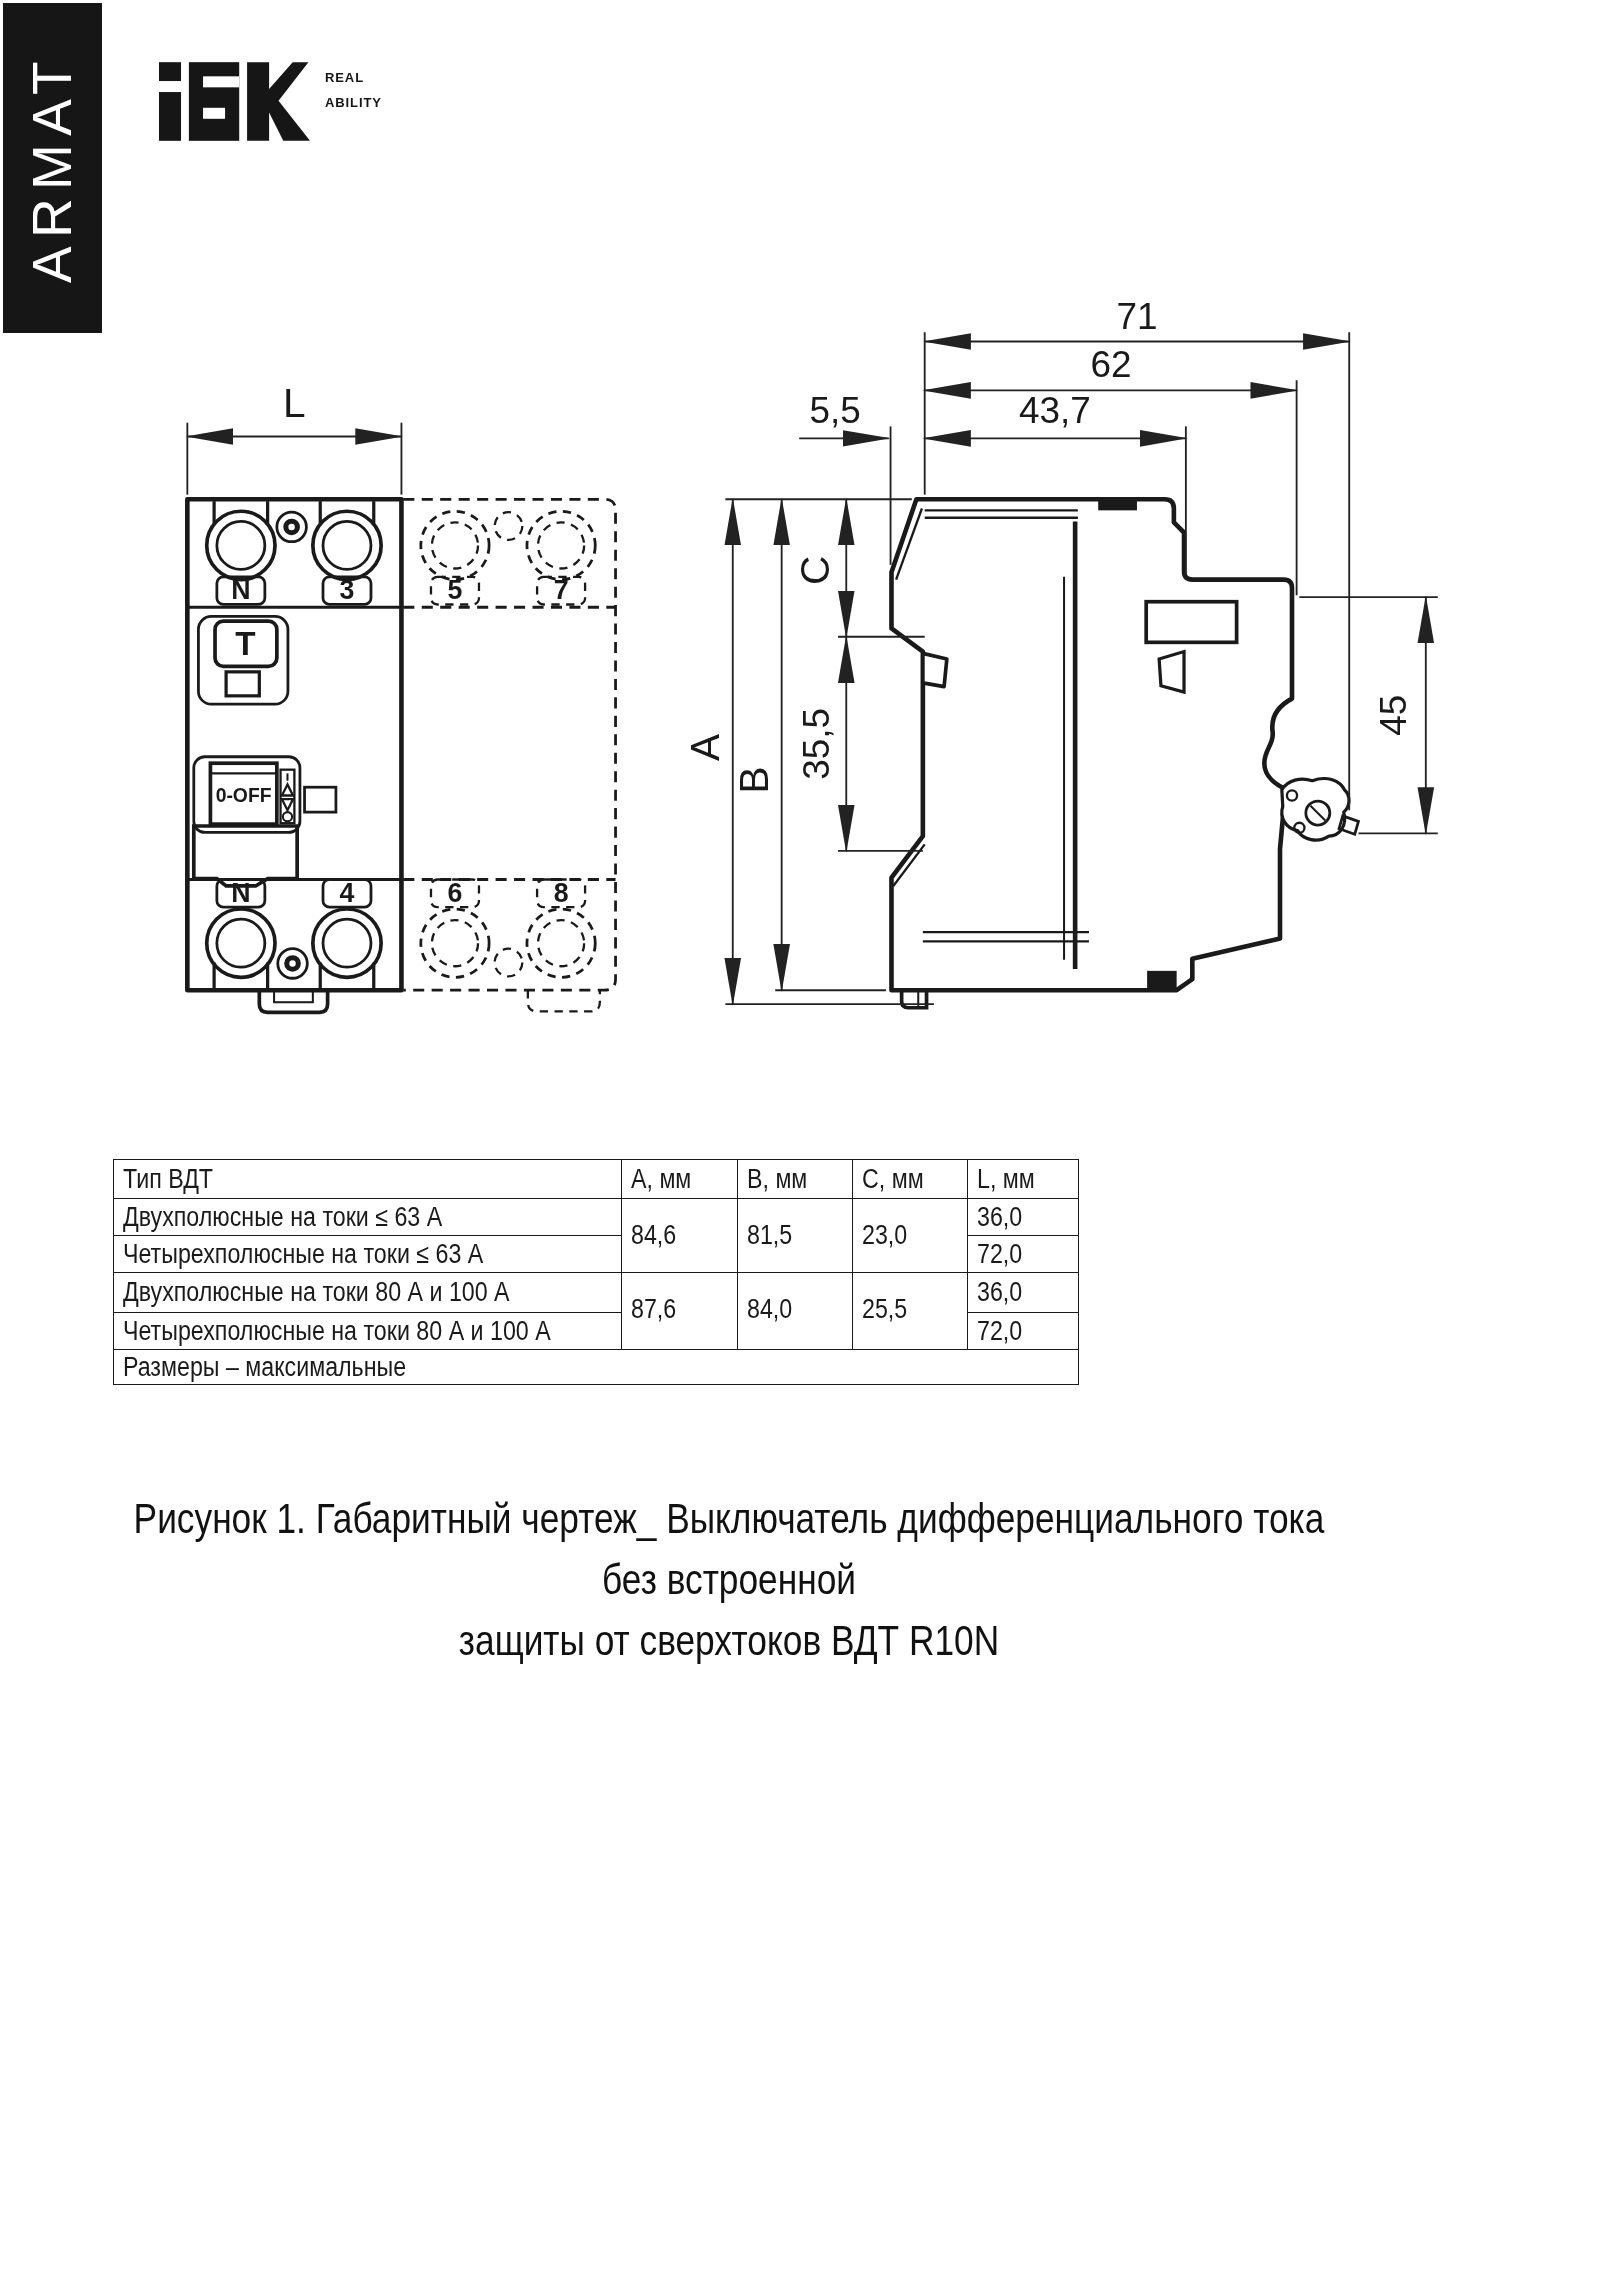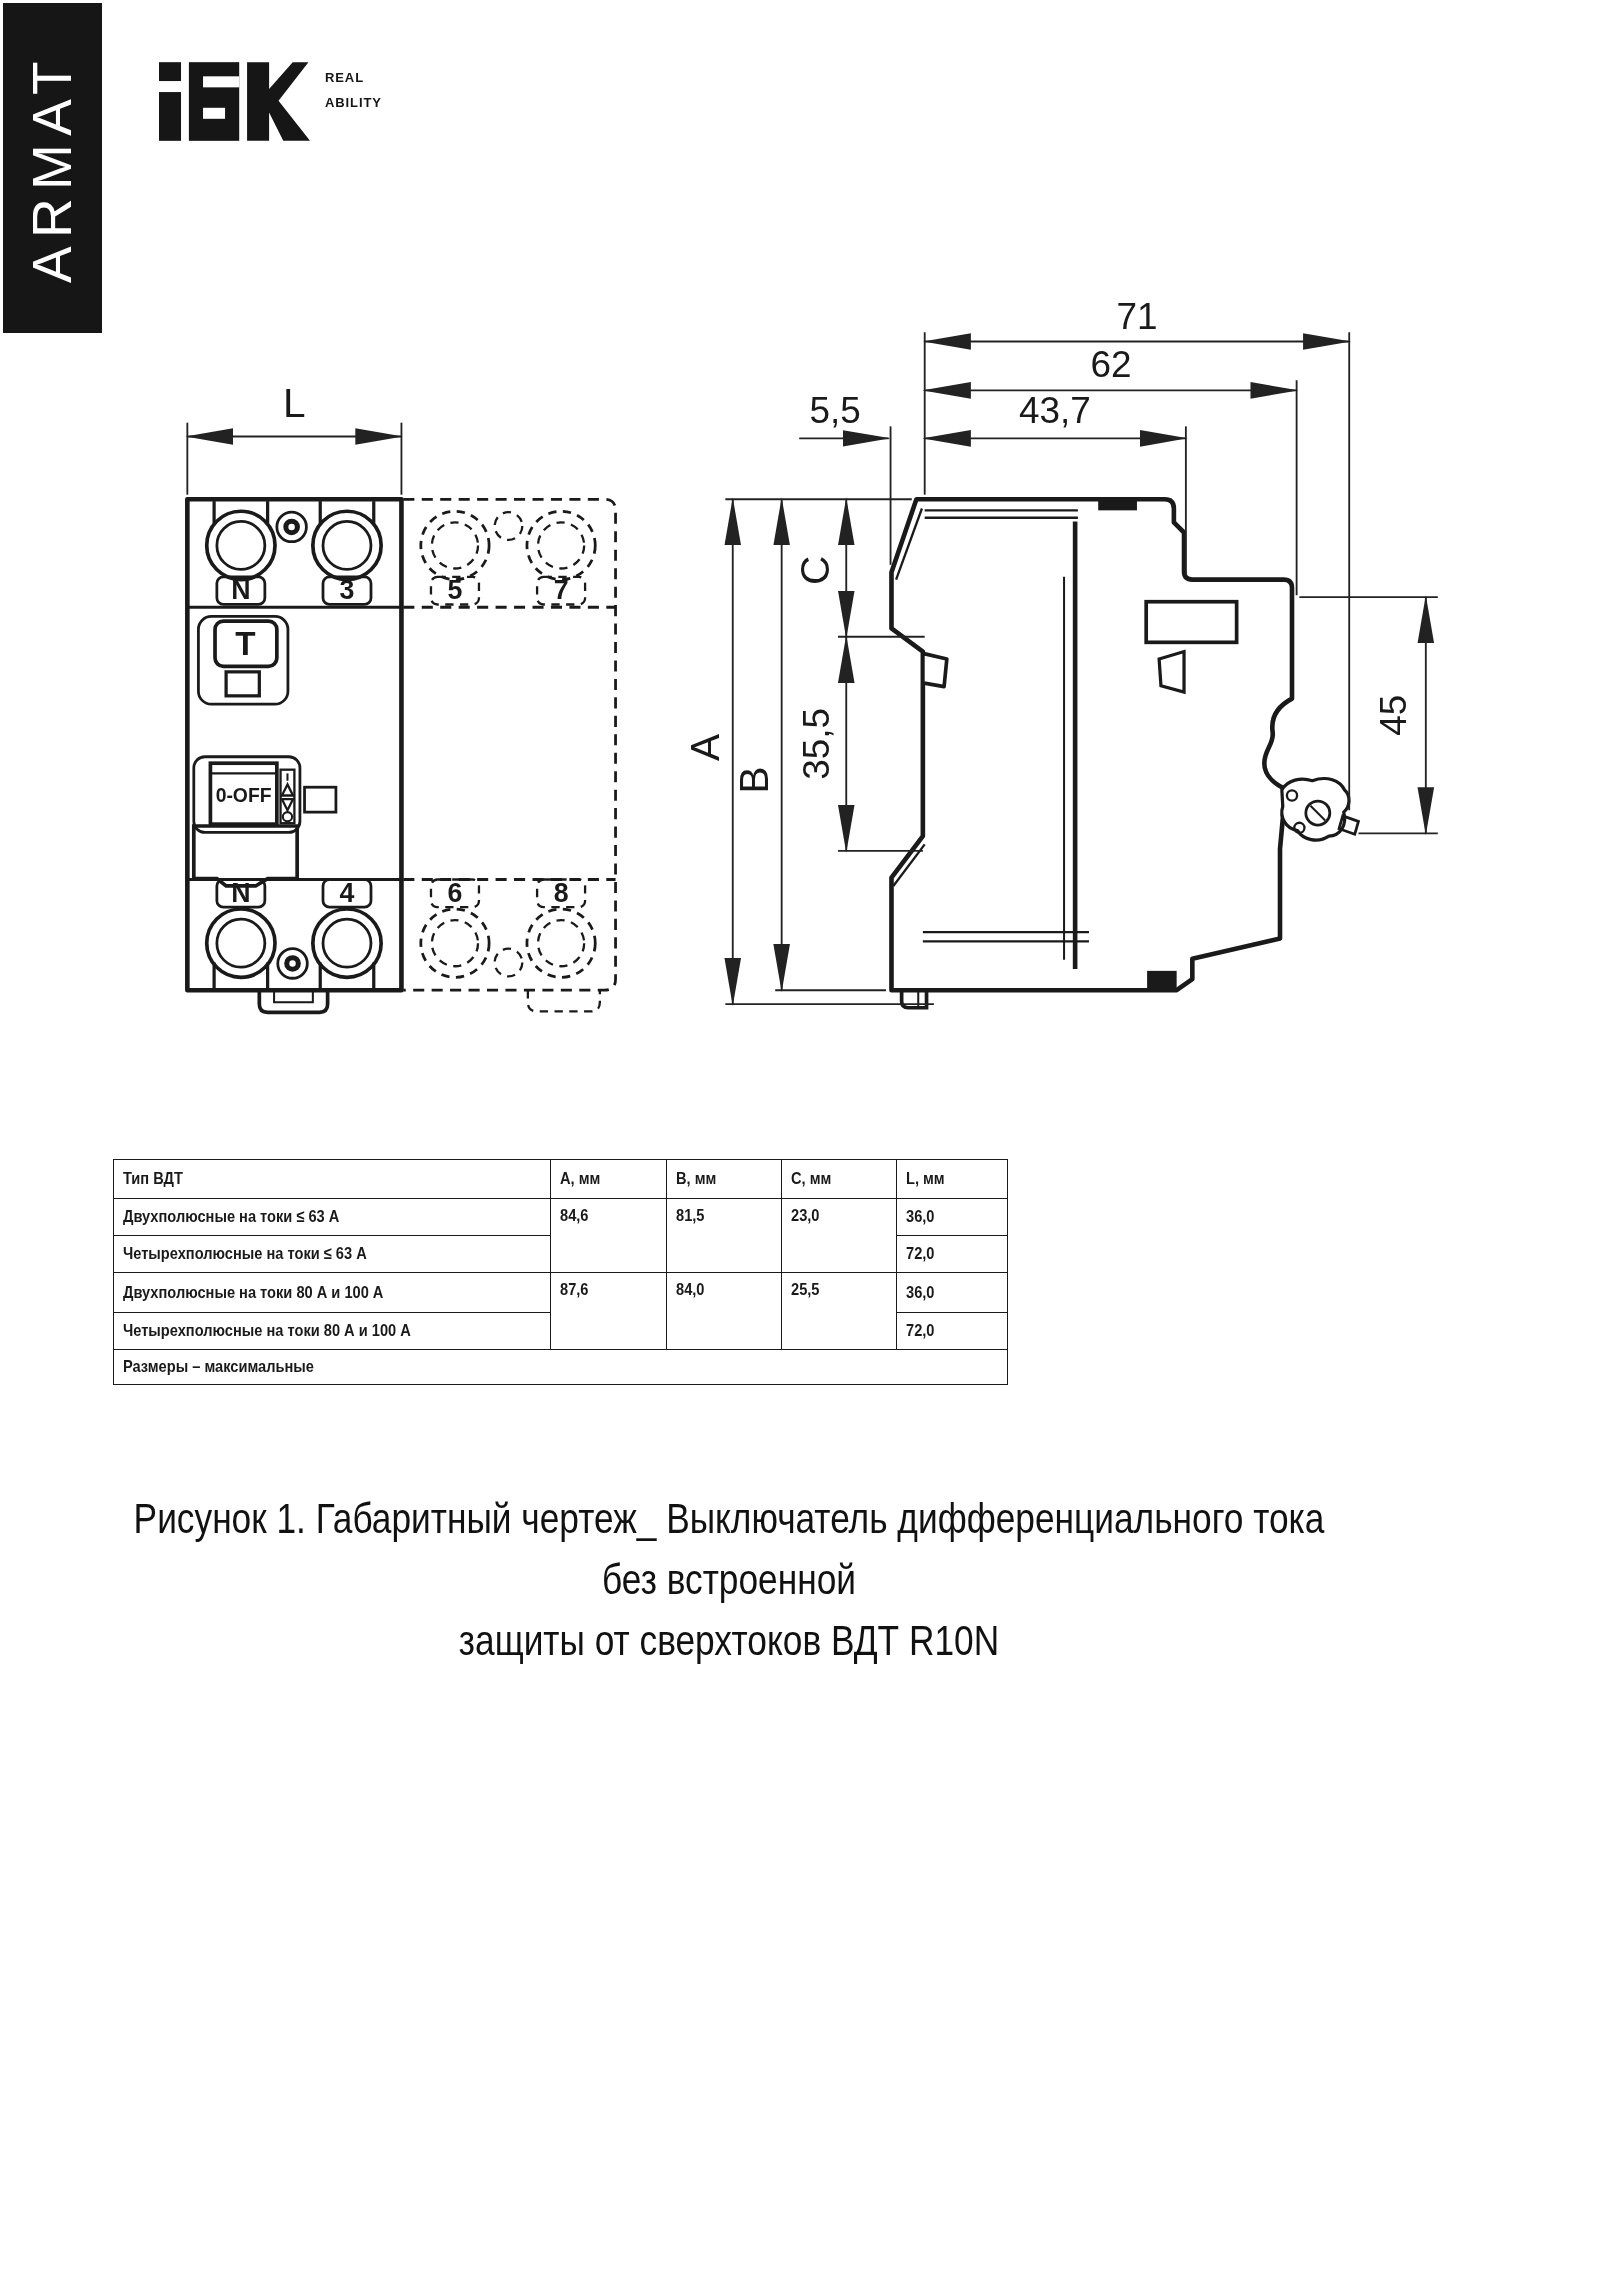--- a/index.html
+++ b/index.html
@@ -21,23 +21,23 @@
   .thin{fill:none;stroke:#1a1a1a;stroke-width:2.2;}
   .dashed{stroke-dasharray:12 8;}
   .dashed2{stroke-dasharray:9 7;}
   .dim{stroke:#222;stroke-width:2;fill:none;}
   .dimtxt{font-family:"Liberation Sans",sans-serif;font-size:40px;fill:#1a1a1a;}
   .biglbl{font-size:44px;}
   .boxtxt{font-family:"Liberation Sans",sans-serif;font-size:29px;font-weight:bold;fill:#1a1a1a;}
   .smalltxt{font-family:"Liberation Sans",sans-serif;font-size:21px;font-weight:bold;fill:#1a1a1a;}
   
   #dim-table{position:absolute;left:113px;top:1159px;border-collapse:collapse;table-layout:fixed;}
-  #dim-table td{border:1.8px solid #1a1a1a;padding:0 0 0 9.2px;font-size:17px;
-      vertical-align:middle;white-space:nowrap;overflow:visible;font-weight:bold;}
-  #dim-table td.merged{vertical-align:top;padding-top:7px;}
+  #dim-table td{border:1.8px solid #1a1a1a;padding:0 0 0 9.2px;font-size:27px;
+      vertical-align:middle;white-space:nowrap;overflow:visible;}
+  #dim-table td.merged{vertical-align:top;padding-top:21px;}
   #dim-table .cnd{display:inline-block;transform:scaleX(0.86);transform-origin:0 50%;}
   
   #caption{position:absolute;left:0;top:1488px;width:1458px;text-align:center;
       font-size:42px;line-height:61px;color:#111;
       transform:scaleX(0.84);transform-origin:50% 0;}
 </style>
 </head>
 <body>
 
 <div id="page">

